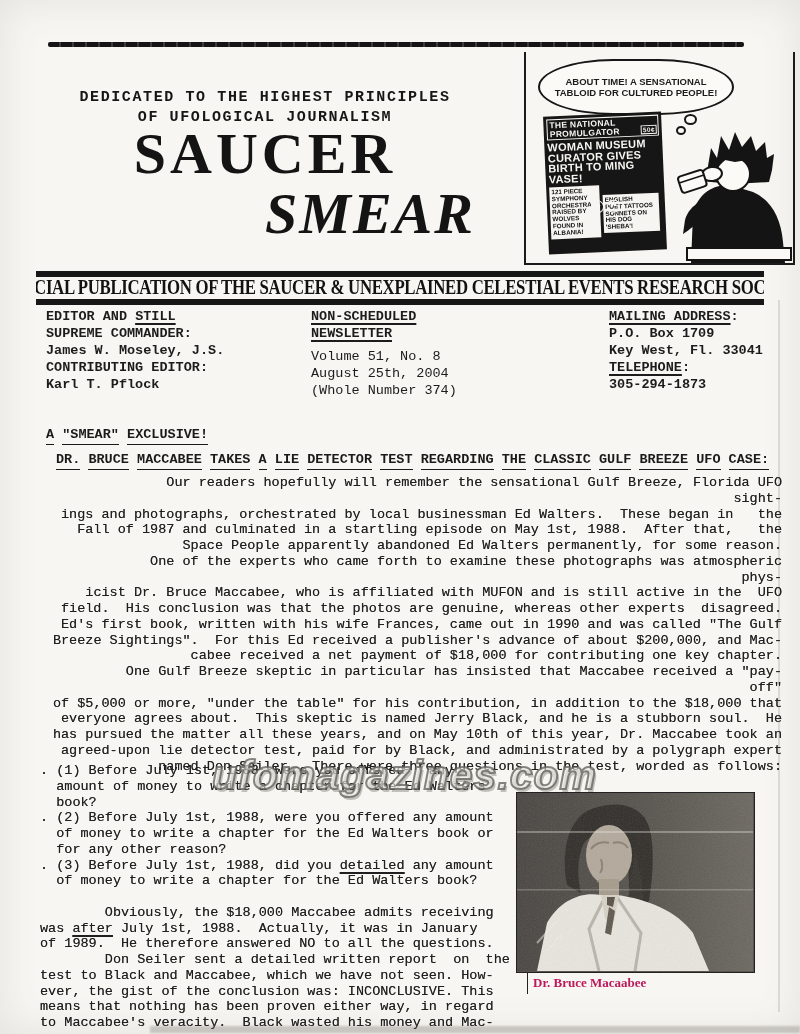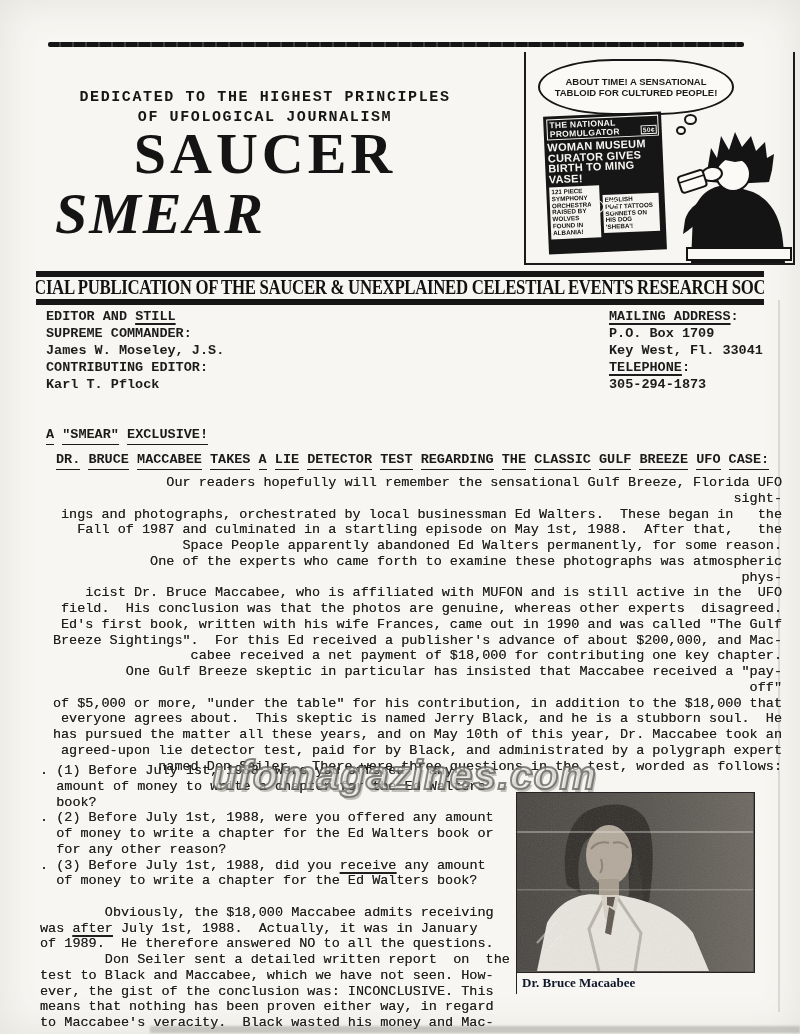--- a/index.html
+++ b/index.html
@@ -31,21 +31,21 @@
     font-family:"Liberation Serif","DejaVu Serif",serif;
     font-weight:700; font-size:21px; white-space:nowrap;
     transform:scaleX(.80); letter-spacing:-0.4px; color:#121212;
   }
 
   
   .tagline{left:55px; top:88px; width:420px; text-align:center;
     font-weight:700; font-size:15px; line-height:20px; letter-spacing:1.6px; color:#161616;}
   .title-saucer{left:55px; top:124px; width:420px; text-align:center;
     font-weight:700; font-size:58px; letter-spacing:4px; color:#141414; line-height:60px;}
-  .title-smear{left:55px; top:184px; width:420px; text-align:left;
+  .title-smear{left:55px; top:184px; width:420px; text-align:right;
     font-weight:700; font-style:italic; font-size:58px; letter-spacing:2px; color:#141414; line-height:60px;}
 
   
   .cartoon{left:524px; top:52px; width:222px; height:211px;
     border-left:2px solid #1b1b1b; border-right:2px solid #1b1b1b; border-bottom:2px solid #1b1b1b;padding-left:45px;}
   .bubble{position:absolute; left:12px; top:7px; width:192px; height:52px;
     background:#fbfaf6; border:2px solid #161616; border-radius:46% / 60%;
     display:flex; align-items:center; justify-content:center; text-align:center;
     font-weight:700; font-size:9.5px; line-height:11.5px; white-space:pre-line;}
   .bub-dot{position:absolute; background:#fbfaf6; border:2px solid #161616; border-radius:50%;}
@@ -80,22 +80,22 @@
   .h1{left:46px; top:427px;} .h2{left:56px; top:452px;}
   .uw{border-bottom:1.6px solid #1a1a1a; padding-bottom:1.5px;}
   .bodytxt{font-size:13.5px; line-height:15.75px; color:#1f1f1f;
     text-shadow:0 0 .3px rgba(30,30,30,.7);}
   .body-full{left:40px; top:475px; width:742px;text-align:right;}
   .body-narrow{left:40px; top:736px; width:478px;margin-top:27px;}
 
   
   .photo{left:516px; top:792px; width:239px; height:181px; border:1.5px solid #222; box-sizing:border-box; background:#5a564f;}
   .photo svg{display:block;}
-  .caption{left:516px; top:973px; height:19px; border-left:1.5px solid #222;
-    padding:2px 6px 0 5px; font-weight:700; font-size:13px; color:#0f172a;
+  .caption{left:527px; top:973px; height:19px; border-left:1.5px solid #222;
+    padding:2px 6px 0 5px; font-weight:700; font-size:13px; color:#be185d;
     font-family:"Liberation Serif","DejaVu Serif",serif;}
 
   
   .watermark{left:212px; top:752px; font-family:"Liberation Sans","DejaVu Sans",sans-serif;
     font-weight:700; font-size:41px; letter-spacing:1px; color:rgba(236,233,226,.62);
     -webkit-text-stroke:2px rgba(95,93,88,.75);
     text-shadow:2px 3px 0 rgba(70,68,63,.30); z-index:5;font-style:italic;}
 
   .scan-line-right{left:778px; top:300px; width:2px; height:712px; background:rgba(90,88,82,.16);}
   .bottom-smudge{left:150px; top:1026px; width:650px; height:7px; background:rgba(110,107,100,.30); filter:blur(1px);}
@@ -173,20 +173,27 @@
   <div class="abs official">
     <span>OFFICIAL PUBLICATION OF THE SAUCER &amp; UNEXPLAINED CELESTIAL EVENTS RESEARCH SOCIETY</span>
   </div>
   <div class="abs bar b2"></div>
 
   <div class="abs info c1 pre mono">EDITOR AND <u>STILL</u>
 SUPREME COMMANDER:
 James W. Moseley, J.S.
 CONTRIBUTING EDITOR:
 Karl T. Pflock</div>
+  <div class="abs info c2 mono">
+    <div class="pre"><u>NON-SCHEDULED</u>
+<u>NEWSLETTER</u></div>
+    <div class="pre light">Volume 51, No. 8
+August 25th, 2004
+(Whole Number 374)</div>
+  </div>
   <div class="abs info c3 pre mono"><u>MAILING ADDRESS</u>:
 P.O. Box 1709
 Key West, Fl. 33041
 <u>TELEPHONE</u>:
 305-294-1873</div>
 
   <div class="abs headline h1 mono"><span class="uw">A</span> <span class="uw">"SMEAR"</span> <span class="uw">EXCLUSIVE!</span></div>
   <div class="abs headline h2 mono"><span class="uw">DR.</span> <span class="uw">BRUCE</span> <span class="uw">MACCABEE</span> <span class="uw">TAKES</span> <span class="uw">A</span> <span class="uw">LIE</span> <span class="uw">DETECTOR</span> <span class="uw">TEST</span> <span class="uw">REGARDING</span> <span class="uw">THE</span> <span class="uw">CLASSIC</span> <span class="uw">GULF</span> <span class="uw">BREEZE</span> <span class="uw">UFO</span> <span class="uw">CASE:</span></div>
 
   <div class="abs bodytxt body-full pre mono">        Our readers hopefully will remember the sensational Gulf Breeze, Florida UFO  sight-
@@ -204,21 +211,21 @@
 everyone agrees about.  This skeptic is named Jerry Black, and he is a stubborn soul.  He
 has pursued the matter all these years, and on May 10th of this year, Dr. Maccabee took an
 agreed-upon lie detector test, paid for by Black, and administrated by a polygraph expert
 named Don Seiler.  There were three questions in the test, worded as follows:</div>
   <div class="abs bodytxt body-narrow pre mono">. (1) Before July 1st, 1988, were you offered   any
   amount of money to write a chapter for the Ed Walters
   book?
 . (2) Before July 1st, 1988, were you offered any amount
   of money to write a chapter for the Ed Walters book or
   for any other reason?
-. (3) Before July 1st, 1988, did you <u>receive</u> any amount
+. (3) Before July 1st, 1988, did you <u>detailed</u> any amount
   of money to write a chapter for the Ed Walters book?
 
         Obviously, the $18,000 Maccabee admits receiving
 was <u>after</u> July 1st, 1988.  Actually, it was in January
 of 1989.  He therefore answered NO to all the questions.
         Don Seiler sent a detailed written report  on  the
 test to Black and Maccabee, which we have not seen. How-
 ever, the gist of the conclusion was: INCONCLUSIVE. This
 means that nothing has been proven either way, in regard
 to Maccabee's veracity.  Black wasted his money and Mac-</div>

